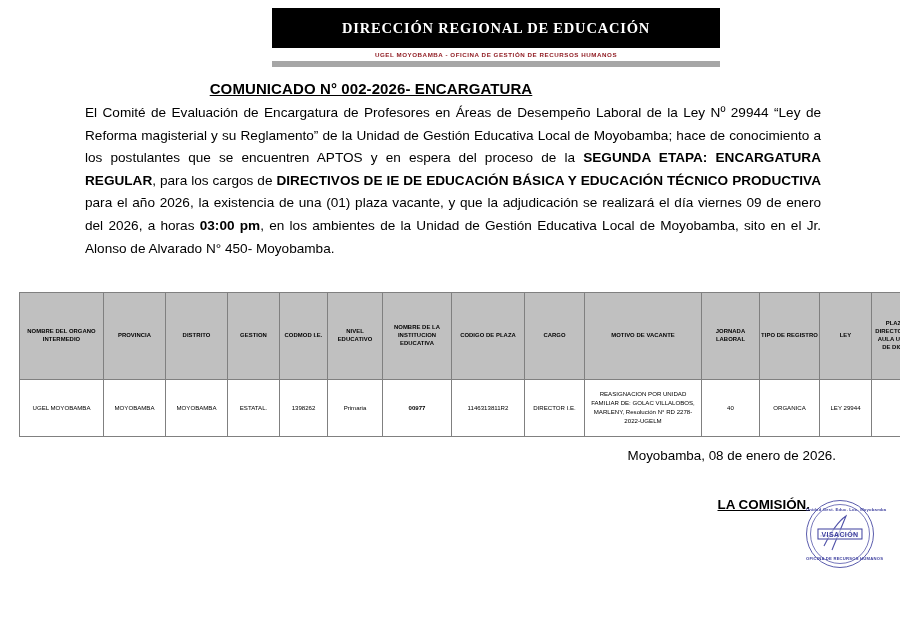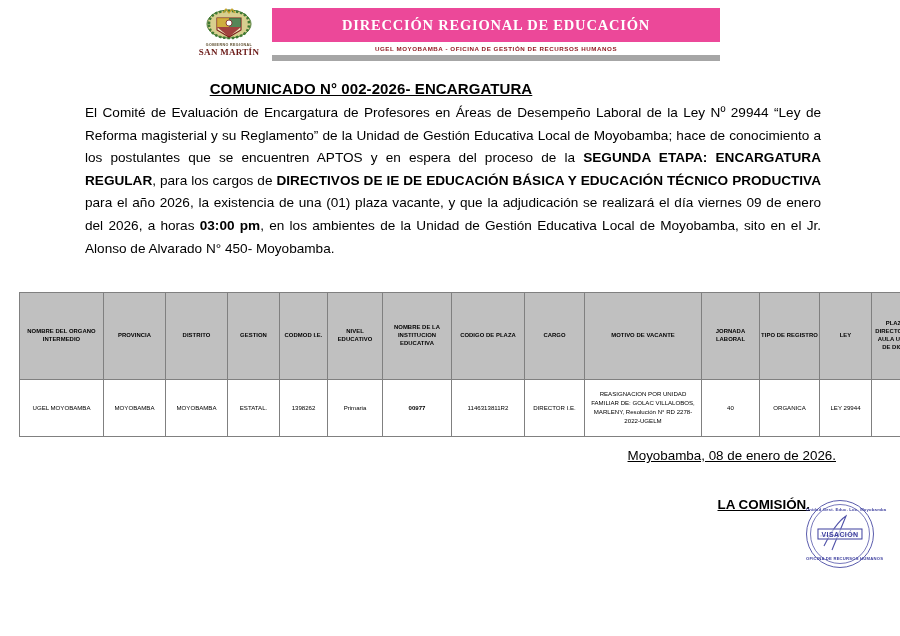--- a/index.html
+++ b/index.html
@@ -57,22 +57,22 @@
     font-family: "Liberation Serif", serif;
   }
 
   .header-bars {
     position: absolute;
     left: 272px;
     top: 0;
     width: 448px;
   }
   .bar-red {
-    background: #ec4899;
-    height: 34px;
+    background: #000000;
+    height: 40px;
     display: flex;
     align-items: center;
     justify-content: center;
   }
   .bar-red span {
     color: #ffffff;
     font-family: "Liberation Serif", serif;
     font-weight: bold;
     font-size: 14.5px;
     letter-spacing: 0.8px;
@@ -184,21 +184,20 @@
   col.c13 { width: 58px; }
 
   
   .footer-place {
     position: absolute;
     top: 448px;
     left: 0;
     width: 836px;
     text-align: right;
     font-size: 13.4px;
-    text-decoration: underline;
   }
   .footer-commission {
     position: absolute;
     top: 481px;
     left: 0;
     width: 810px;
     text-align: right;
     font-size: 13.4px;
     font-weight: bold;
     margin-top: 16px;
@@ -258,36 +257,20 @@
     position: absolute;
     inset: 0;
     z-index: 2;
   }
 </style>
 </head>
 <body>
 
 <div class="doc-header">
 
-  <div class="header-logo">
-    <div class="crest">
-      <svg viewBox="0 0 52 36" width="52" height="36" aria-hidden="true">
-        <ellipse cx="26" cy="16" rx="22" ry="14" fill="#d8cf8f" stroke="#4e7c3a" stroke-width="1"></ellipse>
-        <path d="M6 16 C6 7 14 3 26 3 C38 3 46 7 46 16 C46 25 38 30 26 30 C14 30 6 25 6 16 Z" fill="none" stroke="#3f7a33" stroke-width="2.5" stroke-dasharray="2.4 1.8"></path>
-        <path d="M14 10 L38 10 L38 22 L26 29 L14 22 Z" fill="#f0e9c0" stroke="#7a1c1c" stroke-width="1.1"></path>
-        <path d="M14 10 L26 10 L26 19 L14 19 Z" fill="#c9a227" opacity="0.85"></path>
-        <path d="M26 10 L38 10 L38 19 L26 19 Z" fill="#2f6d3c" opacity="0.8"></path>
-        <path d="M14 19 L38 19 L26 29 Z" fill="#8d161d" opacity="0.8"></path>
-        <circle cx="26" cy="15" r="3" fill="#ffffff" stroke="#7a1c1c" stroke-width="0.8"></circle>
-        <path d="M20 5 L23 1 L26 5 L29 1 L32 5" fill="none" stroke="#c9a227" stroke-width="1.2"></path>
-      </svg>
-    </div>
-    <div class="logo-caption-small">GOBIERNO REGIONAL</div>
-    <div class="logo-caption-big">SAN MARTÍN</div>
-  </div>
 
   <div class="header-bars">
     <div class="bar-red">
       <span>DIRECCIÓN REGIONAL DE EDUCACIÓN</span>
     </div>
     <div class="bar-white">
       <span>UGEL MOYOBAMBA  -  OFICINA DE GESTIÓN DE RECURSOS HUMANOS</span>
     </div>
     <div class="bar-gray"></div>
   </div>

